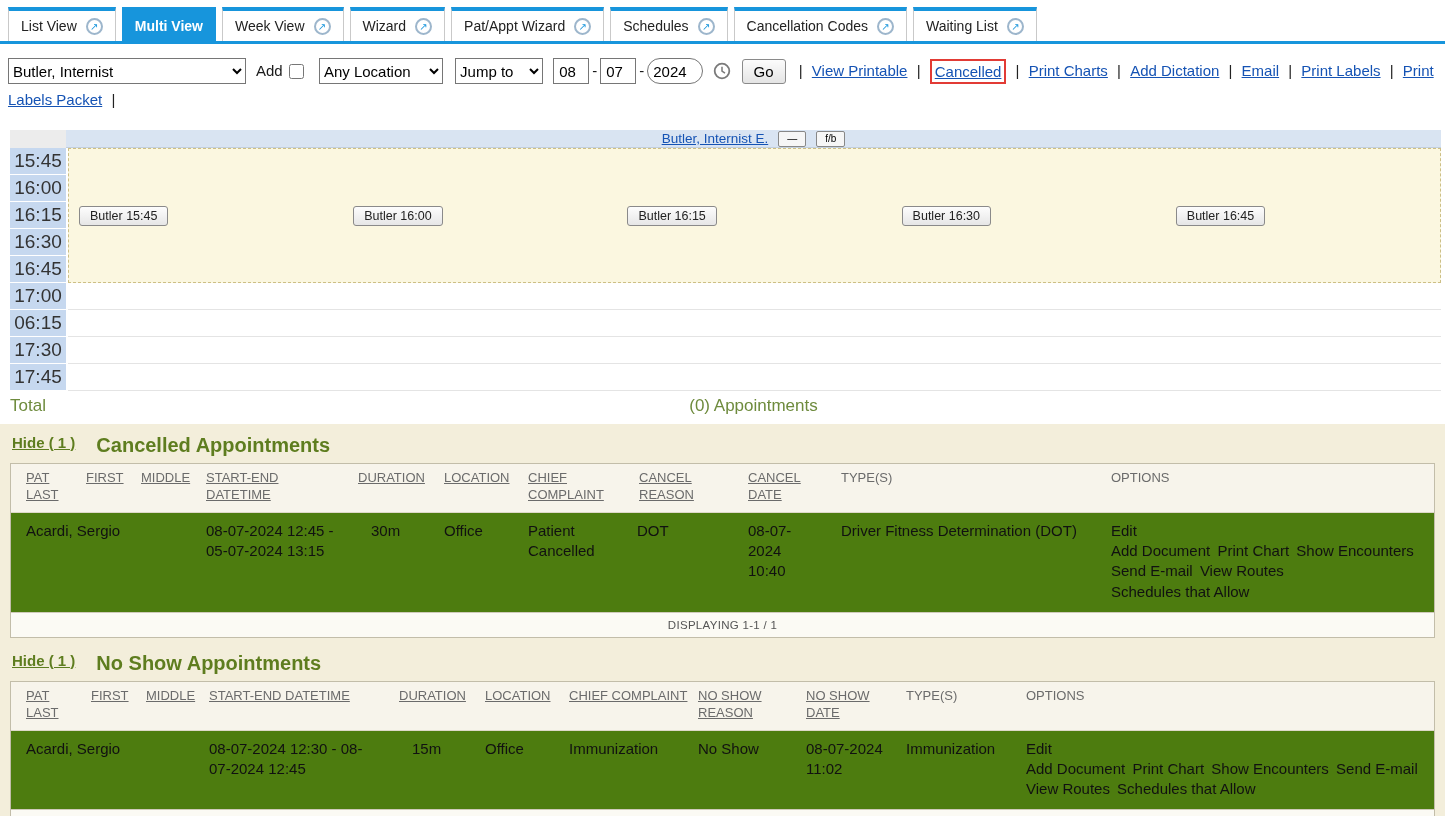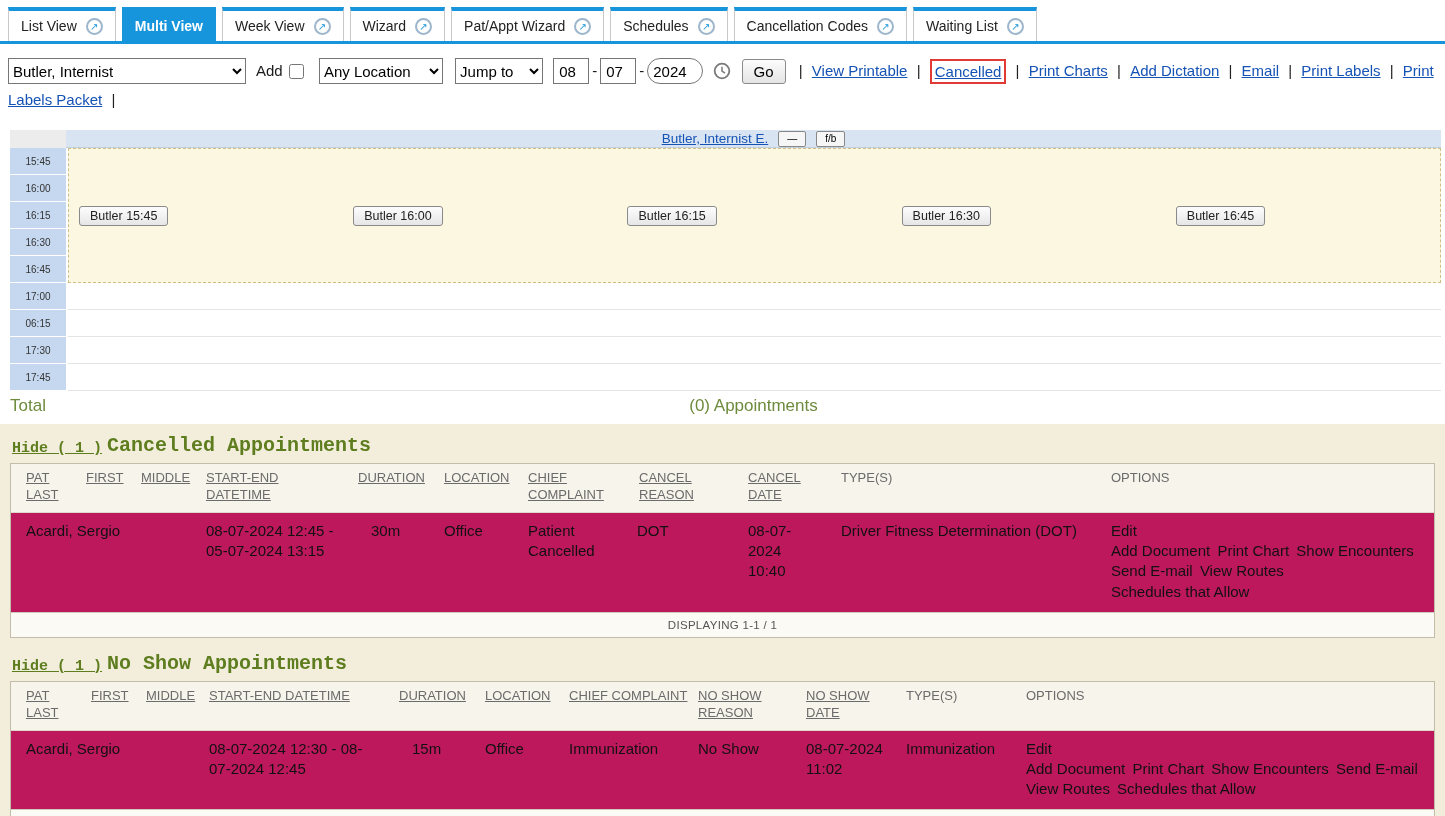--- a/index.html
+++ b/index.html
@@ -54,44 +54,44 @@
   .sched-title-bar {
     flex:1; background:#d9e4f2; height:18px; display:flex; align-items:center; justify-content:center; gap:10px;
     font-size:13px; border-bottom:1px solid #c2cfdf;
   }
   .prov-link { color:#1553b4; text-decoration:underline; font-size:13.5px; }
   .mini-btn { font-size:10px; line-height:1; padding:2px 8px; border:1px solid #888; background:#f6f6f6; border-radius:2px; cursor:pointer; font-family:"Liberation Sans",sans-serif; }
   .sched-body { display:flex; gap:2px; }
   .time-col { width:56px; }
   .time-cell {
     height:26px; margin-bottom:1px; background:#c6d8ef; color:#333;
-    display:flex; align-items:center; justify-content:center; font-size:10px;
+    display:flex; align-items:center; justify-content:center; font-size:19px;
   }
   .prov-col { flex:1; }
   .avail {
     height:135px; border:1px dashed #cdbf85; background:#fbf7e0;
     display:flex; flex-direction:row;
   }
   .slot-row { flex:1; display:flex; align-items:center; padding-left:10px; }
   .slot-btn {
     font-size:12.5px; font-family:"Liberation Sans",sans-serif; padding:1px 10px; height:20px;
     border:1px solid #8a8a8a; border-radius:3px; background:linear-gradient(#fdfdfd,#e6e6e6); cursor:pointer; color:#222;
   }
   .sched-row { height:27px; border-bottom:1px solid #e4e4e4; background:#fff; }
   .total-row { display:flex; align-items:center; height:27px; margin-top:1px; }
   .total-label { width:56px; font-size:17px; color:#6e8b3d; }
   .total-value { flex:1; text-align:center; font-size:17px; color:#6e8b3d; }
 
   
   .lower { background:#f3eedb; padding:9px 10px 14px 10px; margin-top:5px; min-height:392px; }
   .section { margin-bottom:13px; }
-  .section-head { display:flex; align-items:flex-end; gap:5px; padding:1px 2px 6px 2px;font-family:Liberation Mono, monospace; }
+  .section-head { display:flex; align-items:flex-start; gap:21px; padding:1px 2px 6px 2px; }
   .hide-link { color:#5e7d1f; font-size:15px; font-weight:bold; text-decoration:underline; }
   .section-title { color:#5e7d1f; font-size:20px; font-weight:bold; }
-  .tbl { background:#be185d; border:1px solid #c2bda9; }
+  .tbl { background:#4d7c0f; border:1px solid #c2bda9; }
   .tbl-head { display:flex; background:#f7f4eb; border-bottom:1px solid #ddd8c8; padding:6px 0 8px 15px; }
   .th { font-size:13px; color:#6b6b6b; line-height:1.3; padding-right:10px; }
   .thl { color:#6b6b6b; text-decoration:underline; }
   .thp { color:#6b6b6b; }
   .tbl-row { display:flex; padding:8px 0 10px 15px; font-size:15px; line-height:1.35; color:#111; }
   .td { padding-right:10px; }
   .nm { white-space:nowrap; overflow:visible; }
   .dur { padding-left:13px; }
   .opts .opt { display:inline-block; white-space:nowrap; margin-right:3px; color:#111; text-decoration:none; }
   .opt-line { display:block; }

